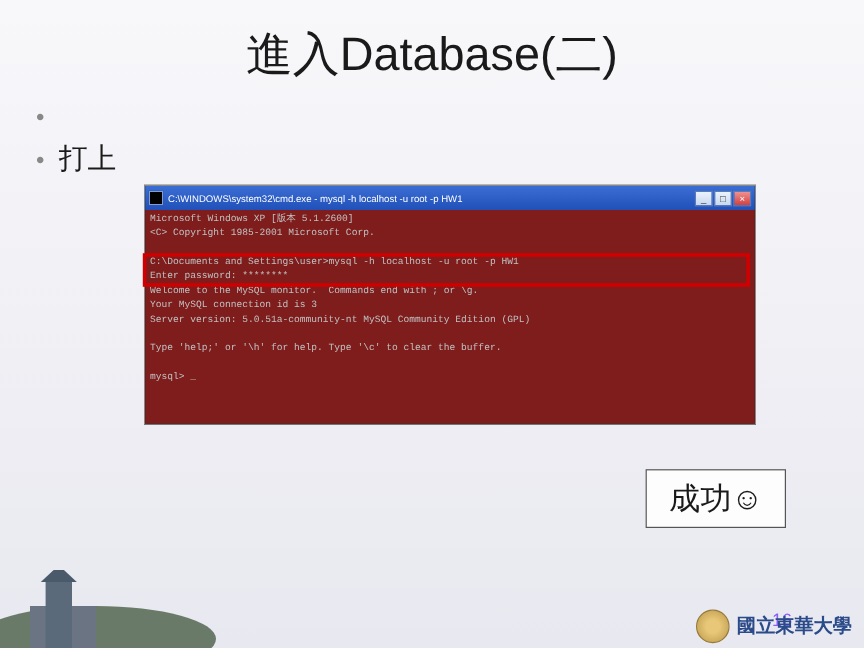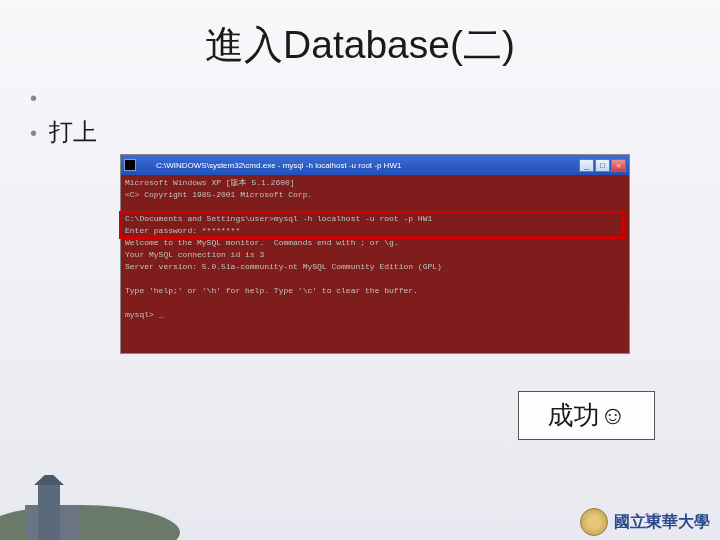--- a/index.html
+++ b/index.html
@@ -53,21 +53,21 @@
     height: 20px;
     background: linear-gradient(180deg, #3b6ed5 0%, #2050b8 100%);
     display: flex;
     align-items: center;
     justify-content: space-between;
     padding: 0 3px;
   }
   .cmd-titlebar-left {
     display: flex;
     align-items: center;
-    gap: 20px;
+    gap: 4px;
   }
   .cmd-icon {
     width: 12px;
     height: 12px;
     background: #000;
     border: 1px solid #7a9ce0;
   }
   .cmd-title {
     color: #fff;
     font-size: 8px;
@@ -108,21 +108,21 @@
     position: absolute;
     border: 3px solid #d00000;
     pointer-events: none;
   }
   .success-callout {
     position: absolute;
     right: 65px;
     bottom: 100px;
     background: #fdfdfd;
     border: 1px solid #555;
-    padding: 6px 28px;
+    padding: 6px 18px;
     font-size: 26px;
     color: #1a1a1a;
     font-family: "PMingLiU", "Microsoft JhengHei", sans-serif;
   }
   .page-number {
     position: absolute;
     right: 60px;
     bottom: 14px;
     font-size: 15px;
     color: #8b5cf6;

